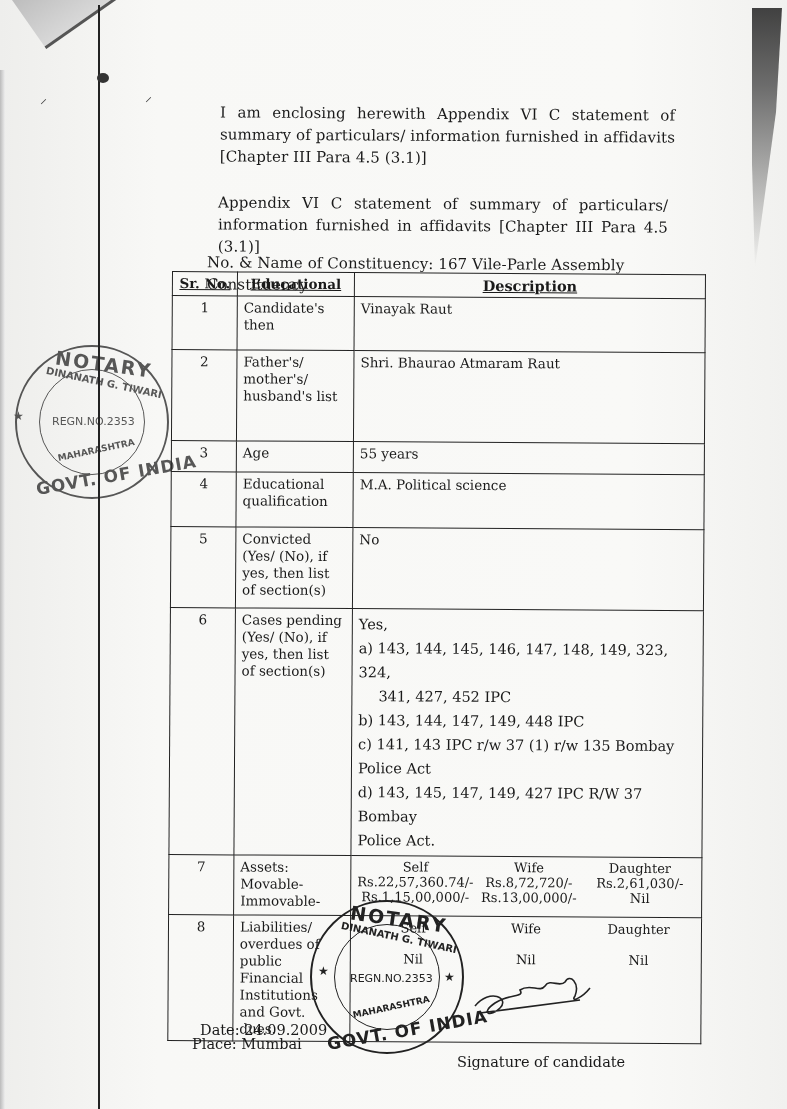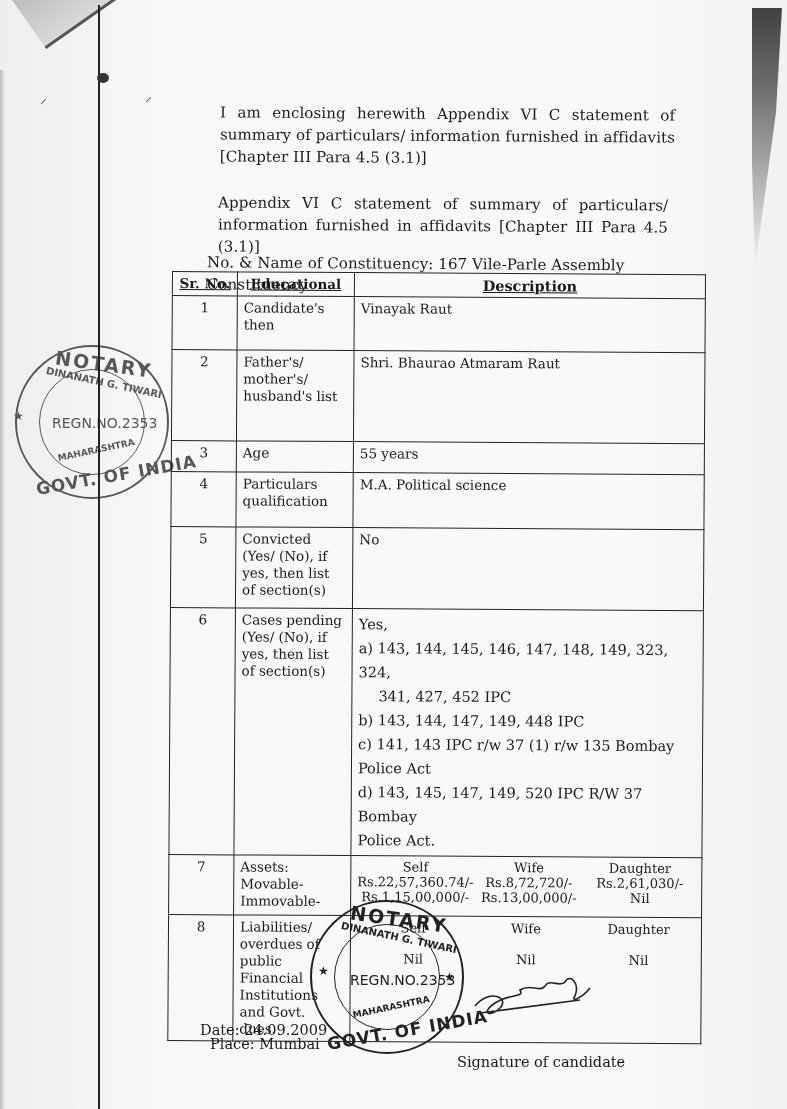--- a/index.html
+++ b/index.html
@@ -80,28 +80,28 @@
   .stamp .inner {
     position: absolute; border-radius: 50%; border: 1.5px solid #222;
   }
   .stamp-left { left: 15px; top: 345px; width: 150px; height: 150px; opacity: 0.75; }
   .stamp-left .inner { left: 22px; top: 22px; width: 104px; height: 104px; }
   .stamp-bottom { left: 310px; top: 900px; width: 150px; height: 150px; }
   .stamp-bottom .inner { left: 22px; top: 22px; width: 104px; height: 104px; }
   .stamp-text { position: absolute; font-weight: bold; white-space: nowrap; }
   .st-top { font-size: 19px; letter-spacing: 2px; }
   .st-name { font-size: 10px; }
-  .st-regn { font-size: 14px; font-weight: normal; }
+  .st-regn { font-size: 11px; font-weight: normal; }
   .st-state { font-size: 9px; }
   .st-bottom { font-size: 17px; letter-spacing: 1px; }
   .st-star { font-size: 12px; font-weight: normal; }
 
   .footer-text { position: absolute; font-size: 14.5px; }
   .f-date { left: 200px; top: 1012px; margin-top: 10px; }
-  .f-place { left: 210px; top: 1036px; }
+  .f-place { left: 192px; top: 1036px; }
   .f-sig { left: 457px; top: 1018px; margin-top: 36px; }
   .signature {
     position: absolute; left: 470px; top: 968px; width: 140px; height: 50px;
   }
   .tick-mark { position: absolute; font-size: 14px; color: #333; }
 </style>
 </head>
 <body>
 
 <div class="page-shade"></div>
@@ -134,21 +134,21 @@
     <td>Father's/ mother's/ husband's list</td>
     <td>Shri. Bhaurao Atmaram Raut</td>
   </tr>
   <tr class="r3">
     <td class="col-sr">3</td>
     <td>Age</td>
     <td>55 years</td>
   </tr>
   <tr class="r4">
     <td class="col-sr">4</td>
-    <td>Particulars qualification</td>
+    <td>Educational qualification</td>
     <td>M.A. Political science</td>
   </tr>
   <tr class="r5">
     <td class="col-sr">5</td>
     <td>Convicted (Yes/ (No), if yes, then list of section(s)</td>
     <td>No</td>
   </tr>
   <tr class="r6">
     <td class="col-sr">6</td>
     <td>Cases pending (Yes/ (No), if yes, then list of section(s)</td>
@@ -164,21 +164,21 @@
           <span>b)</span>
           <span>143, 144, 147, 149, 448 IPC</span>
         </div>
         <div class="item">
           <span>c)</span>
           <span>141, 143 IPC r/w 37 (1) r/w 135 Bombay</span>
         </div>
         <div>Police Act</div>
         <div class="item">
           <span>d)</span>
-          <span>143, 145, 147, 149, 520 IPC R/W 37 Bombay</span>
+          <span>143, 145, 147, 149, 427 IPC R/W 37 Bombay</span>
         </div>
         <div>Police Act.</div>
       </div>
     </td>
   </tr>
   <tr class="r7">
     <td class="col-sr">7</td>
     <td>
       <div>Assets:</div>
       <div>Movable-</div>

